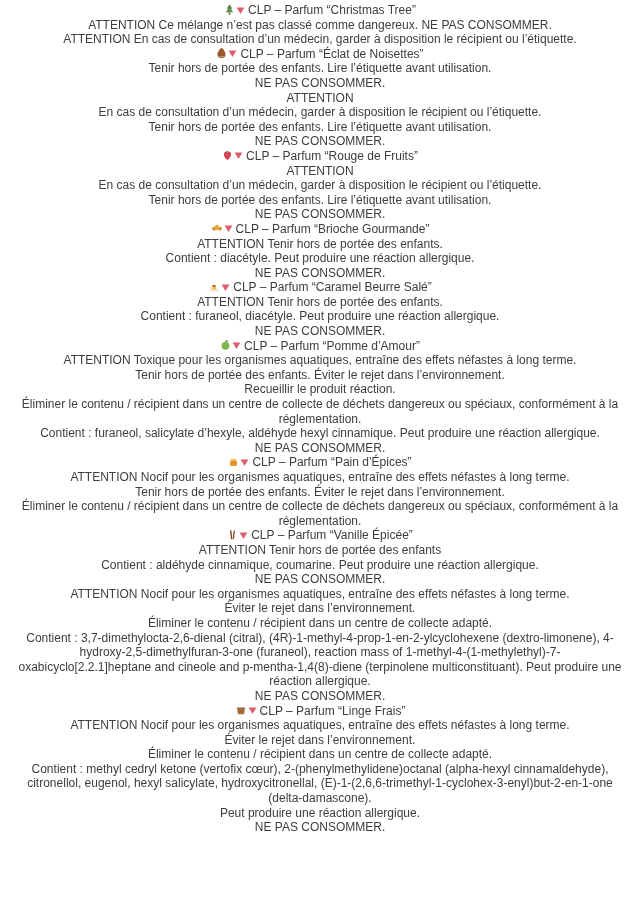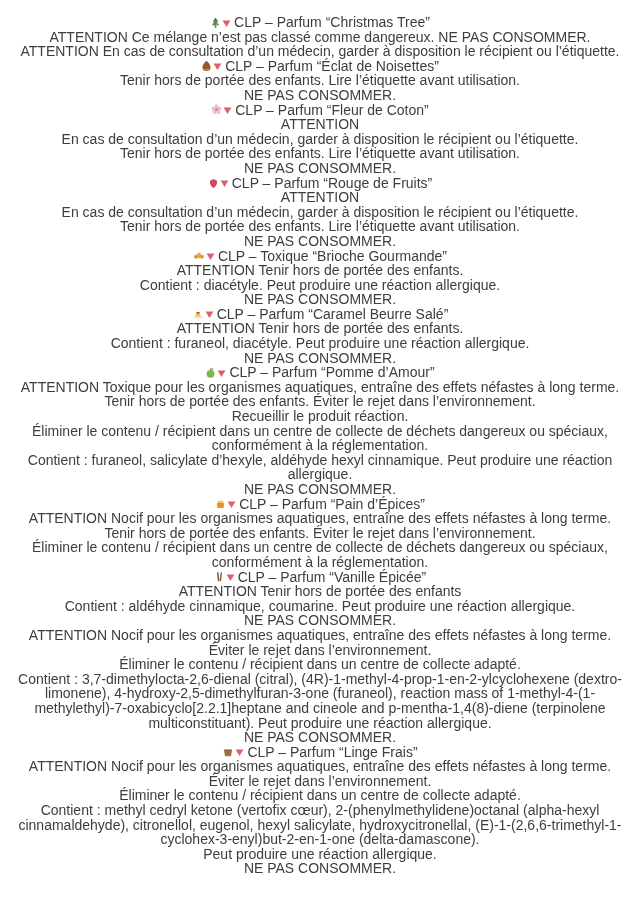--- a/index.html
+++ b/index.html
@@ -1,23 +1,23 @@
 <!DOCTYPE html>
 <html style="--txt: #3d3d3d; --tri: #dc5f6e;"><head>
 <meta charset="utf-8">
 <style>
   html, body { margin: 0; padding: 0; background: #ffffff; }
   body { width: 640px; min-height: 905px; }
   .doc {
     width: 606px;
     margin: 0 auto;
-    padding-top: 15px;
+    padding-top: 3px;
     text-align: center;
     font-family: "Liberation Sans", "DejaVu Sans", sans-serif;
-    font-size: 14px;
+    font-size: 12px;
     line-height: 14.6px;
     color: var(--txt, #3d3d3d);
   }
   .section { margin: 0; }
   .line { margin: 0; }
   .icon { display: inline-block; vertical-align: -1.5px; line-height: 0; }
   .icon svg { display: inline-block; }
   .fruit { margin-right: 1px; }
   .tri { color: var(--tri, #dc5f6e); margin-right: 3px; vertical-align: -0.5px; }
 </style>
@@ -42,30 +42,20 @@
       <div class="line hdr"><span class="icon fruit"><svg width="11" height="12" viewBox="0 0 12 13">
             <path d="M6 0.8 C8.6 3 10.4 5.4 10.4 8 A4.4 3.9 0 0 1 1.6 8 C1.6 5.4 3.4 3 6 0.8 Z" fill="#9c572b"></path>
             <path d="M2.4 9.6 A4 2.4 0 0 0 9.6 9.6 A5.4 2.6 0 0 1 2.4 9.6 Z" fill="#e6d2b8"></path>
           </svg></span><span class="icon tri"><svg width="9" height="9" viewBox="0 0 12 12">
             <polygon points="0.8,2 11.2,2 6,10.6" fill="currentColor"></polygon>
           </svg></span><span>CLP – Parfum “Éclat de Noisettes”</span></div>
       <div class="line">Tenir hors de portée des enfants. Lire l’étiquette avant utilisation.</div>
       <div class="line">NE PAS CONSOMMER.</div>
     </div>
     <div class="section">
-      <div class="line hdr"><span class="icon fruit"><svg width="11" height="12" viewBox="0 0 12 13">
-            <circle cx="6" cy="2.6" r="2.1" fill="#f3b7cb"></circle>
-            <circle cx="9.3" cy="5" r="2.1" fill="#f3b7cb"></circle>
-            <circle cx="8.1" cy="8.8" r="2.1" fill="#f3b7cb"></circle>
-            <circle cx="3.9" cy="8.8" r="2.1" fill="#f3b7cb"></circle>
-            <circle cx="2.7" cy="5" r="2.1" fill="#f3b7cb"></circle>
-            <circle cx="6" cy="6" r="1.7" fill="#e86e9a"></circle>
-          </svg></span><span class="icon tri"><svg width="9" height="9" viewBox="0 0 12 12">
-            <polygon points="0.8,2 11.2,2 6,10.6" fill="currentColor"></polygon>
-          </svg></span><span>CLP – Parfum “Fleur de Coton”</span></div>
       <div class="line">ATTENTION</div>
       <div class="line">En cas de consultation d’un médecin, garder à disposition le récipient ou l’étiquette.</div>
       <div class="line">Tenir hors de portée des enfants. Lire l’étiquette avant utilisation.</div>
       <div class="line">NE PAS CONSOMMER.</div>
     </div>
     <div class="section">
       <div class="line hdr"><span class="icon fruit"><svg width="11" height="12" viewBox="0 0 12 13">
             <path d="M6 12 C3 9.8 1.7 7 2.2 4.8 C2.6 3 4.6 2.7 6 4 C7.4 2.7 9.4 3 9.8 4.8 C10.3 7 9 9.8 6 12 Z" fill="#d63c4f"></path>
             <polygon points="3.8,2.4 8.2,2.4 6,4.2" fill="#4c9049"></polygon>
             <circle cx="4.6" cy="6.4" r="0.4" fill="#f6d9dd"></circle>
@@ -79,21 +69,21 @@
       <div class="line">Tenir hors de portée des enfants. Lire l’étiquette avant utilisation.</div>
       <div class="line">NE PAS CONSOMMER.</div>
     </div>
     <div class="section">
       <div class="line hdr"><span class="icon fruit"><svg width="12" height="12" viewBox="0 0 12 13">
             <ellipse cx="6" cy="6" rx="2.4" ry="3" fill="#eba83f"></ellipse>
             <ellipse cx="2.6" cy="7.4" rx="1.7" ry="2.2" transform="rotate(-38 2.6 7.4)" fill="#d8922f"></ellipse>
             <ellipse cx="9.4" cy="7.4" rx="1.7" ry="2.2" transform="rotate(38 9.4 7.4)" fill="#d8922f"></ellipse>
           </svg></span><span class="icon tri"><svg width="9" height="9" viewBox="0 0 12 12">
             <polygon points="0.8,2 11.2,2 6,10.6" fill="currentColor"></polygon>
-          </svg></span><span>CLP – Toxique “Brioche Gourmande”</span></div>
+          </svg></span><span>CLP – Parfum “Brioche Gourmande”</span></div>
       <div class="line">ATTENTION Tenir hors de portée des enfants.</div>
       <div class="line">Contient : diacétyle. Peut produire une réaction allergique.</div>
       <div class="line">NE PAS CONSOMMER.</div>
     </div>
     <div class="section">
       <div class="line hdr"><span class="icon fruit"><svg width="12" height="12" viewBox="0 0 12 13">
             <ellipse cx="6" cy="10" rx="5.4" ry="1.8" fill="#eceaf2"></ellipse>
             <path d="M3.2 9.6 L3.9 5.2 L8.1 5.2 L8.8 9.6 Z" fill="#f1c24e"></path>
             <ellipse cx="6" cy="5.2" rx="2.1" ry="0.9" fill="#9c572b"></ellipse>
           </svg></span><span class="icon tri"><svg width="9" height="9" viewBox="0 0 12 12">

